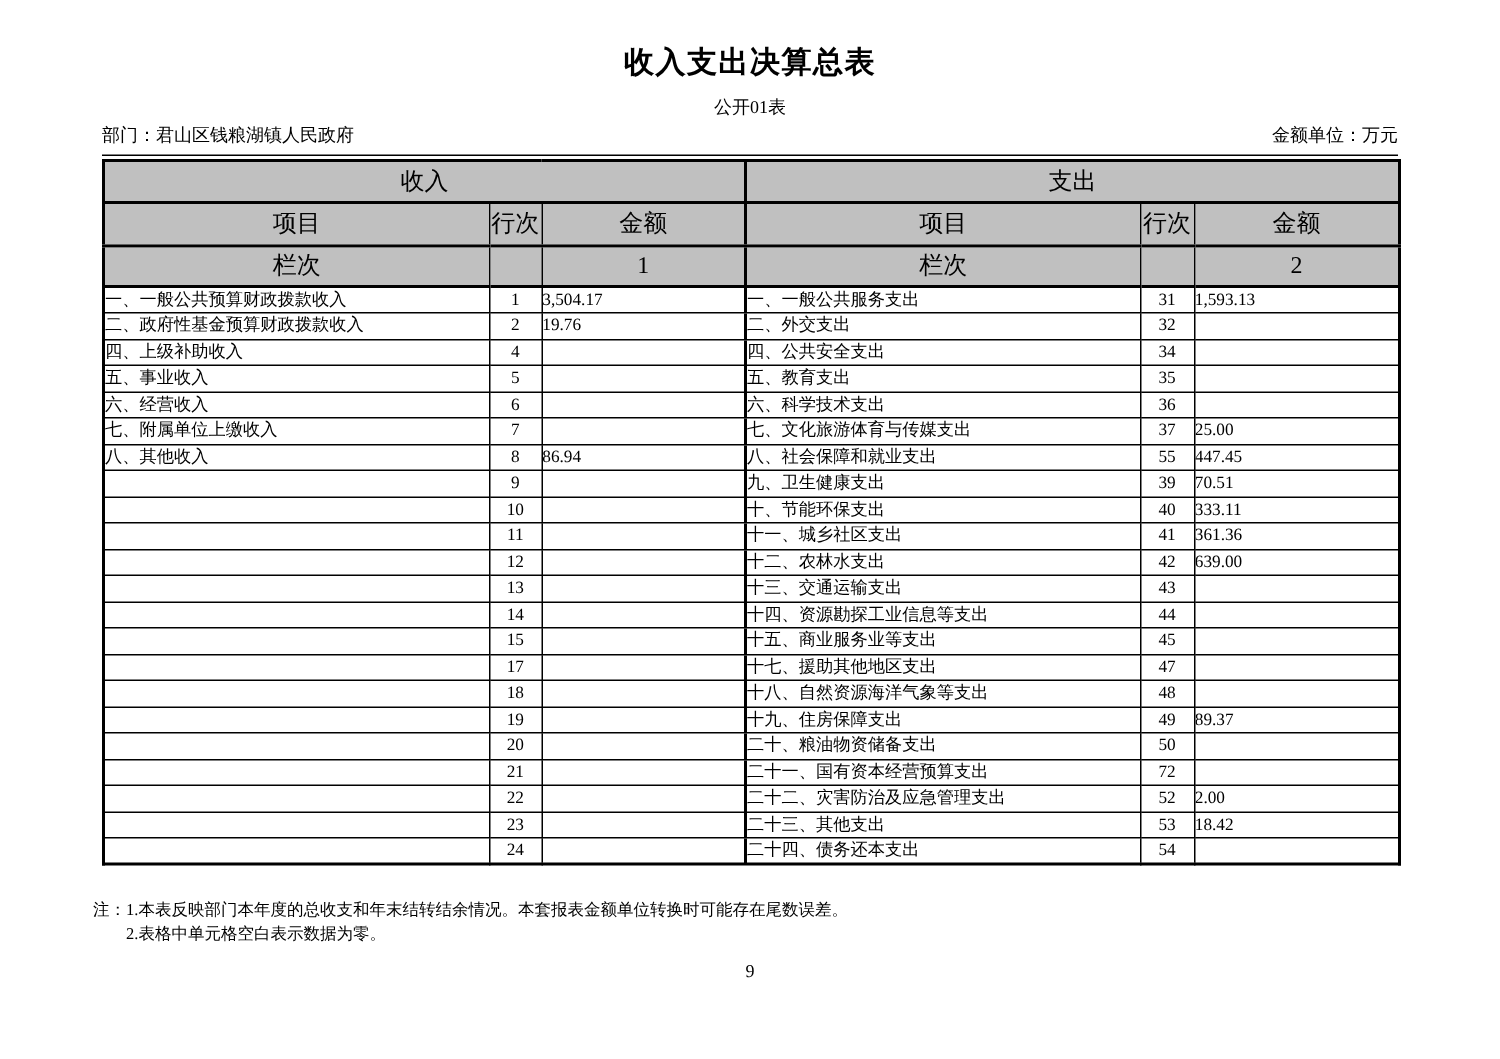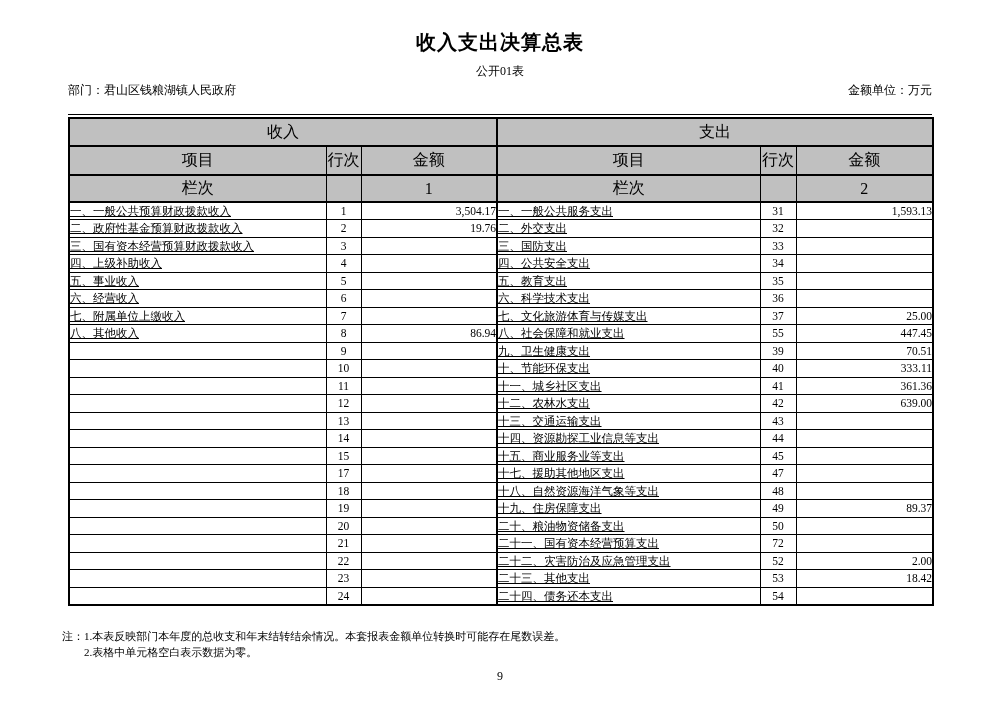--- a/index.html
+++ b/index.html
@@ -26,21 +26,21 @@
     font-size: 12px;
     line-height: 14px;
   }
   .meta-row {
     margin: 5px 68px 0 68px;
     display: flex;
     justify-content: space-between;
     font-size: 12px;
     line-height: 14px;
     border-bottom: 1px solid #000;
-    padding-bottom: 17px;
+    padding-bottom: 6px;
   }
   table.grid {
     margin: 2px 68px 0 68px;
     width: 864px;
     border-collapse: collapse;
     table-layout: fixed;
     border: 2px solid #000;
   }
   table.grid th, table.grid td {
     border: 1px solid #000;
@@ -54,23 +54,23 @@
     font-size: 16px;
     text-align: center;
     border-bottom-width: 2px;
   }
   tr.h1 th { height: 26px; }
   tr.h2 th { height: 27px; }
   tr.h3 th { height: 25px; }
   th.divider, td.divider { border-left-width: 2px !important; }
   tbody tr { height: 17.5px; }
   tbody td { font-size: 11.5px; line-height: 16px; }
-  td.item { text-align: left; padding-left: 4px; text-decoration: underline; }
+  td.item { text-align: left; padding-left: 4px; }
   td.line { text-align: center; }
-  td.amount { text-align: right; padding-right: 2px; }
+  td.amount { padding-right: 2px; }
   .notes {
     margin: 22px 60px 0 62px;
     font-size: 11px;
     line-height: 16px;
   }
   .note-indent { padding-left: 22px; }
   .page-number {
     margin-top: 9px;
     text-align: center;
     font-size: 12px;
@@ -132,28 +132,20 @@
         </tr>
         <tr>
           <td class="item">二、政府性基金预算财政拨款收入</td>
           <td class="line">2</td>
           <td class="amount">19.76</td>
           <td class="item divider">二、外交支出</td>
           <td class="line">32</td>
           <td class="amount"></td>
         </tr>
         <tr>
-          <td class="item">三、国有资本经营预算财政拨款收入</td>
-          <td class="line">3</td>
-          <td class="amount"></td>
-          <td class="item divider">三、国防支出</td>
-          <td class="line">33</td>
-          <td class="amount"></td>
-        </tr>
-        <tr>
           <td class="item">四、上级补助收入</td>
           <td class="line">4</td>
           <td class="amount"></td>
           <td class="item divider">四、公共安全支出</td>
           <td class="line">34</td>
           <td class="amount"></td>
         </tr>
         <tr>
           <td class="item">五、事业收入</td>
           <td class="line">5</td>

